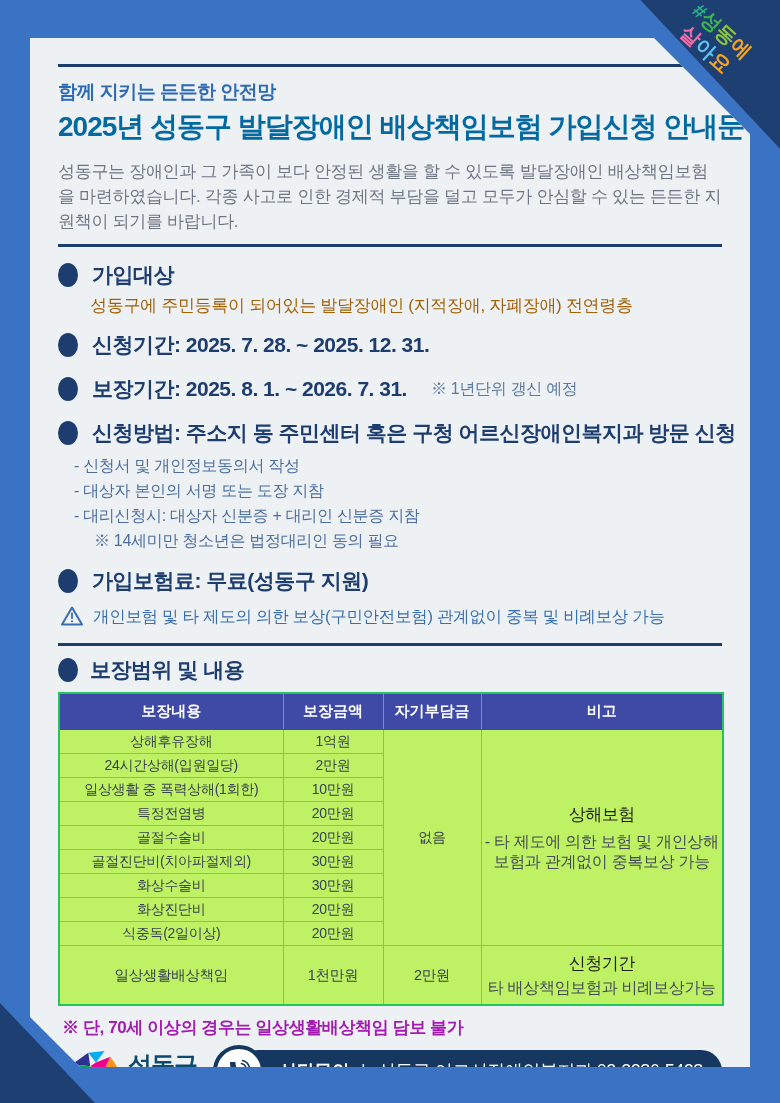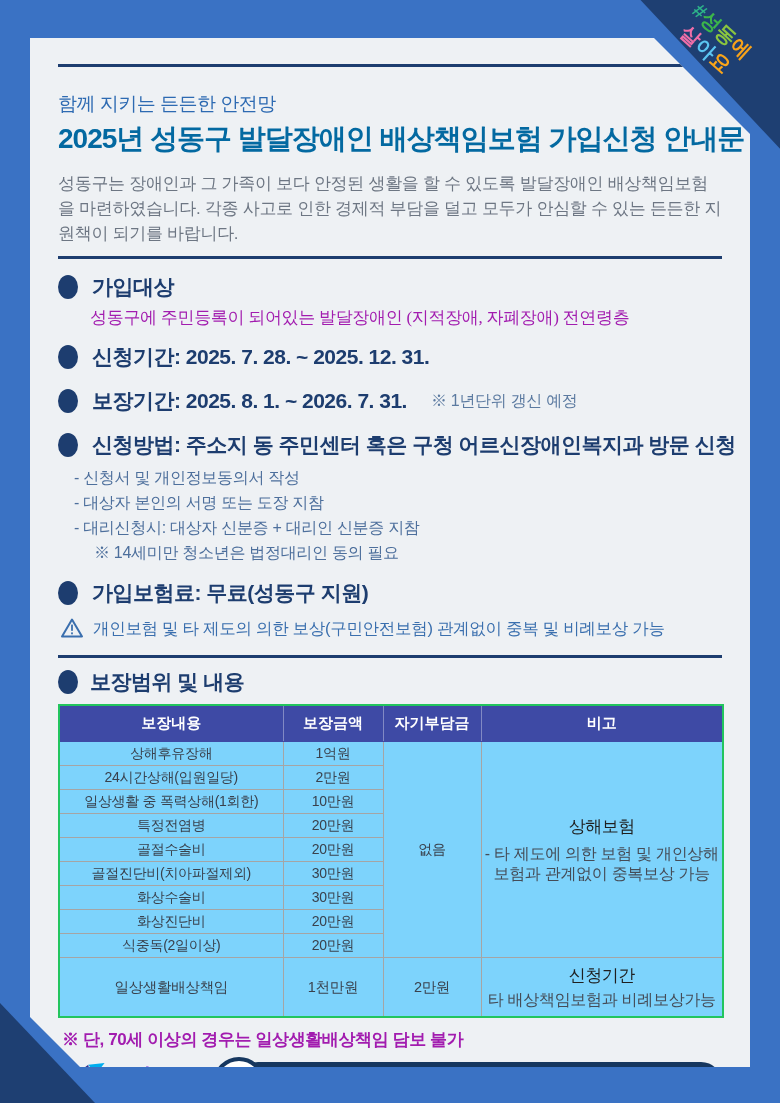--- a/index.html
+++ b/index.html
@@ -17,54 +17,54 @@
   
   .card{position:absolute;left:30px;top:38px;width:720px;height:1029px;background:#eef1f4;
         box-sizing:border-box;padding:0 28px;
         clip-path:polygon(0 0,624px 0,720px 96px,720px 1029px,50px 1029px,0 979px);}
 
   .rule{height:3px;background:#1d3d6f;}
   .r1{margin-top:26px;}
   .r2{margin-top:10px;}
   .r3{margin-top:14px;}
 
-  .tagline{margin-top:24px;color:#2d6ab2;font-size:19px;font-weight:normal;letter-spacing:-0.5px;}
+  .tagline{margin-top:12px;color:#2d6ab2;font-size:19px;font-weight:bold;letter-spacing:-0.5px;}
   .title{margin:3px 0 0;color:#0369a1;font-size:28px;font-weight:bold;letter-spacing:-1px;white-space:nowrap;}
   .intro{margin:13px 0 0;color:#6d7683;font-size:17px;line-height:25px;letter-spacing:-0.3px;}
 
   .sec{display:flex;align-items:center;gap:14px;}
   .bullet{width:20px;height:24px;border-radius:50%;background:#1d3d6f;flex:0 0 auto;}
   .sec h2{margin:0;font-size:21px;color:#1d3d6f;font-weight:bold;letter-spacing:-0.5px;white-space:nowrap;}
   .m14{margin-top:14px;} .m16{margin-top:16px;} .m10{margin-top:10px;gap:12px;}
   .sec .note{font-size:16px;color:#5b7aa0;font-weight:normal;margin-left:10px;letter-spacing:-0.3px;}
-  .sec-body{margin:6px 0 0 32px;color:#a21caf;font-size:17px;line-height:22px;letter-spacing:-0.3px;font-family:Liberation Serif, serif;}
+  .sec-body{margin:6px 0 0 32px;color:#a16207;font-size:17px;line-height:22px;letter-spacing:-0.3px;}
   .dash-list{margin:6px 0 0 16px;color:#4d6f9c;font-size:16px;line-height:25px;letter-spacing:-0.3px;}
   .dash-list .subnote{margin-left:20px;}
 
   .warning{display:flex;align-items:center;gap:9px;margin:8px 0 0 2px;color:#3a6fae;
            font-size:16.5px;letter-spacing:-0.3px;line-height:26px;}
 
   
   table.coverage{margin-top:8px;width:664px;border-collapse:collapse;table-layout:fixed;
                  border:2px solid #22c55e;}
   table.coverage thead th{background:#3e4aa5;color:#ffffff;font-size:15px;font-weight:bold;
                  height:33px;border:1px solid #3e4aa5;border-right:1px solid rgba(255,255,255,.35);}
-  table.coverage td{border:1px solid #a5a5a5;background:#7dd3fc;color:#39414d;font-size:14px;
+  table.coverage td{border:1px solid #a5a5a5;background:#bef264;color:#39414d;font-size:14px;
                  text-align:center;height:21px;padding:1px 3px;letter-spacing:-0.3px;}
   table.coverage tr.row-last td{height:56px;font-size:14.5px;}
   .remark-title{font-size:17px;font-weight:normal;color:#1f1f1f;letter-spacing:-0.5px;}
   .remark-body{font-size:16px;color:#454c57;margin-top:6px;line-height:20px;letter-spacing:-0.3px;}
 
   .footnote{margin:10px 0 0 4px;color:#a21caf;font-size:17px;font-weight:bold;letter-spacing:-0.4px;}
 
   
   .footer{margin-top:6px;display:flex;align-items:center;}
   .logo{display:flex;align-items:center;gap:6px;margin-left:10px;}
   .logo-text{text-align:center;}
-  .logo-name{font-size:24px;font-weight:bold;color:#6d28d9;letter-spacing:-1px;line-height:24px;}
+  .logo-name{font-size:24px;font-weight:bold;color:#0c4a6e;letter-spacing:-1px;line-height:24px;}
   .logo-sub{font-size:8px;color:#7f8aa0;letter-spacing:1px;margin-top:2px;}
   .phone-badge{width:44px;height:44px;border-radius:50%;background:#ffffff;border:4px solid #16375f;
                display:flex;align-items:center;justify-content:center;margin-left:16px;position:relative;z-index:2;flex:0 0 auto;}
   .pill{flex:1;height:42px;background:#16375f;border-radius:21px;margin-left:-28px;
         display:flex;align-items:center;color:#fff;padding-left:42px;gap:12px;}
   .pill .label{font-size:18px;font-weight:bold;letter-spacing:-0.5px;white-space:nowrap;}
   .pill .sep{font-size:18px;opacity:.9;}
   .pill .value{font-size:18px;letter-spacing:-0.5px;white-space:nowrap;}
 </style>
 </head>

